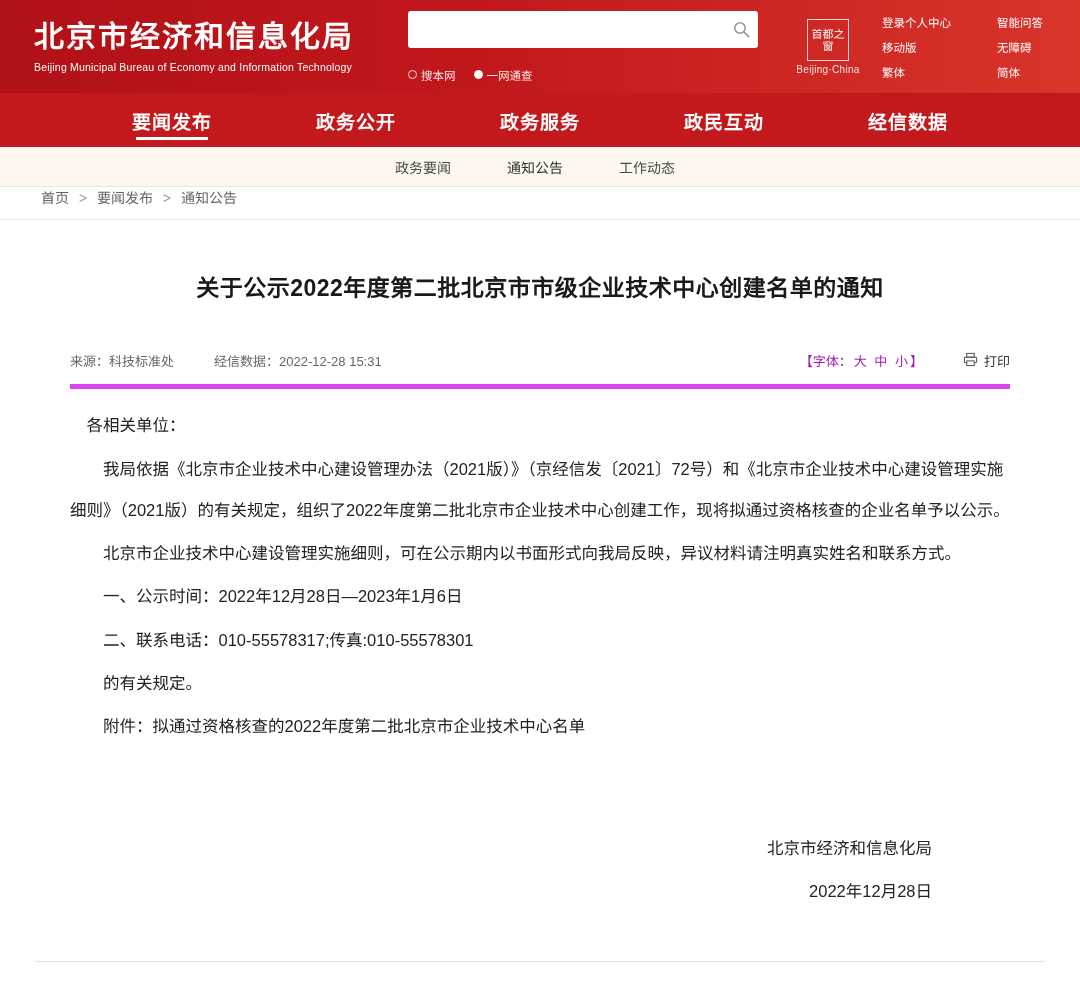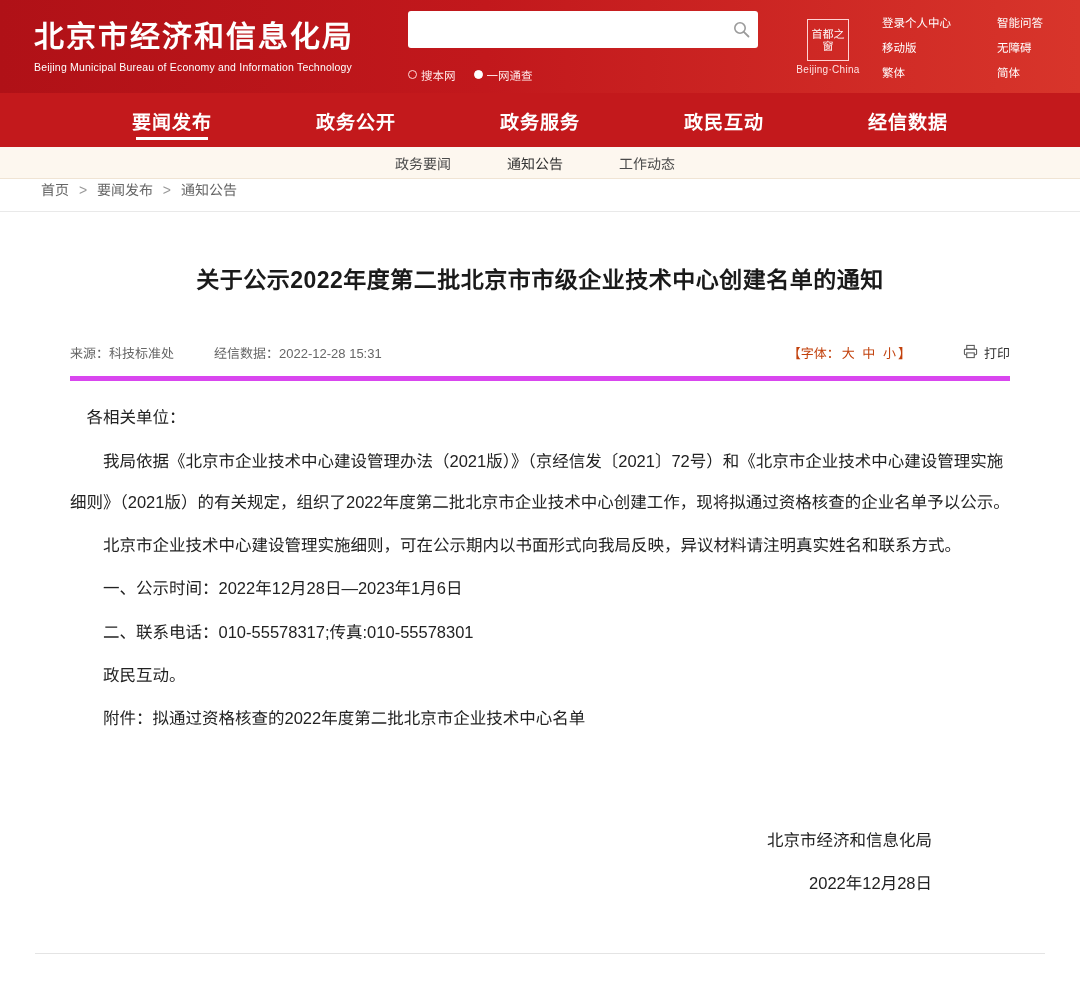--- a/index.html
+++ b/index.html
@@ -161,21 +161,21 @@
     left: 50%;
     transform: translateX(-50%);
     bottom: 7px;
     width: 72px;
     height: 3px;
     background: #ffffff;
   }
 
   
   .subnav {
-    height: 32px;
+    height: 40px;
     background: #fdf7ef;
     border-bottom: 1px solid #f0e4d4;
     display: flex;
     align-items: center;
     padding-left: 395px;
     gap: 56px;
   }
   .subnav-item {
     font-size: 14px;
     color: #4a4a4a;
@@ -216,21 +216,21 @@
   .meta {
     display: flex;
     align-items: center;
     font-size: 13px;
     color: #666;
     padding: 6px 0 14px;
     border-bottom: 5px solid #d946ef;
   }
   .meta .src { margin-right: 40px; }
   .meta .spacer { flex: 1; }
-  .meta .fontsize { margin-right: 52px; color: #c2410c; text-align: right; }
+  .meta .fontsize { margin-right: 40px; color: #a21caf; text-align: right; }
   .meta .fontsize .fs { cursor: pointer; margin: 0 2px; }
   .meta .print { display: flex; align-items: center; gap: 6px; cursor: pointer; color: #333; }
 
   .body {
     font-size: 16.5px;
     color: #222;
     line-height: 2.5;
     padding-top: 16px;
   }
   .body p { margin: 0 0 2px; }
@@ -365,21 +365,21 @@
         <span>打印</span>
       </span>
     </div>
 
     <div class="body">
       <p class="p-indent-1">各相关单位：</p>
       <p class="p-indent">我局依据《北京市企业技术中心建设管理办法（2021版）》（京经信发〔2021〕72号）和《北京市企业技术中心建设管理实施细则》（2021版）的有关规定，组织了2022年度第二批北京市企业技术中心创建工作，现将拟通过资格核查的企业名单予以公示。</p>
       <p class="p-indent">北京市企业技术中心建设管理实施细则，可在公示期内以书面形式向我局反映，异议材料请注明真实姓名和联系方式。</p>
       <p class="p-indent">一、公示时间：2022年12月28日—2023年1月6日</p>
       <p class="p-indent">二、联系电话：010-55578317;传真:010-55578301</p>
-      <p class="p-indent">政民互动。</p>
+      <p class="p-indent">的有关规定。</p>
 
       <p class="attach">附件：拟通过资格核查的2022年度第二批北京市企业技术中心名单</p>
 
       <div class="sign">
         <div>北京市经济和信息化局</div>
         <div>2022年12月28日</div>
       </div>
     </div>
   </div>
 

